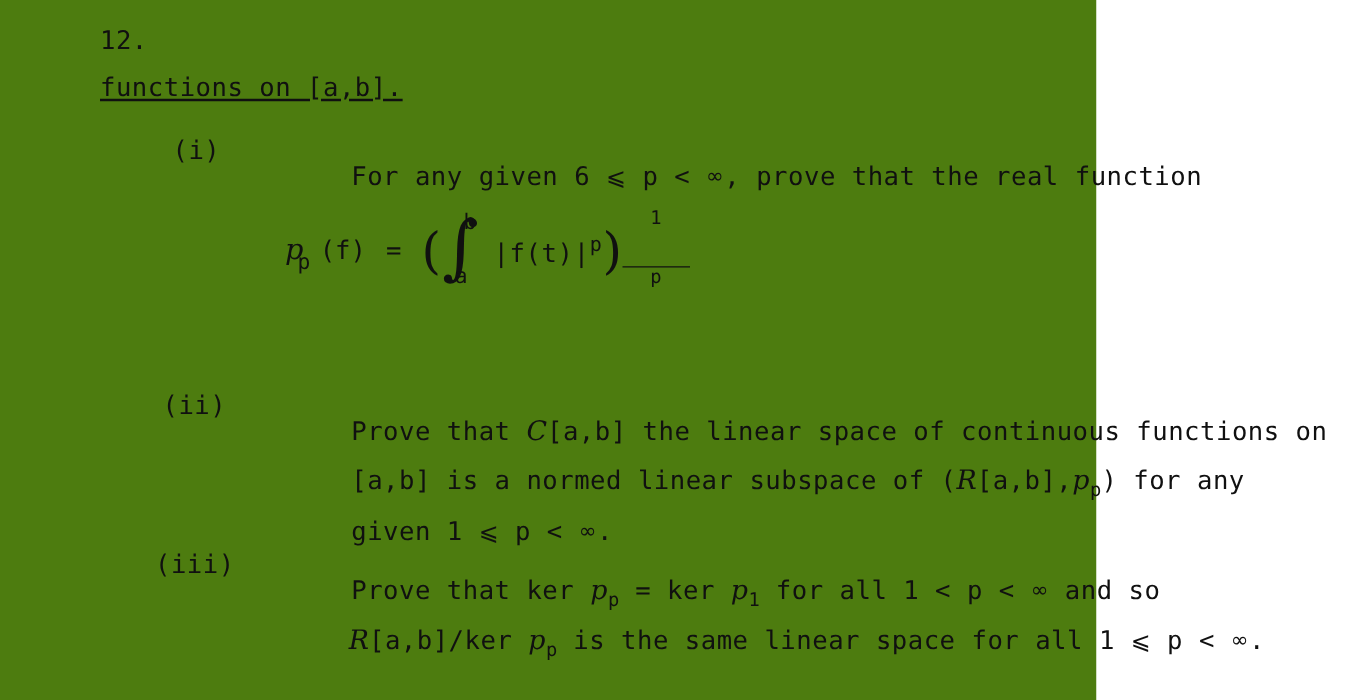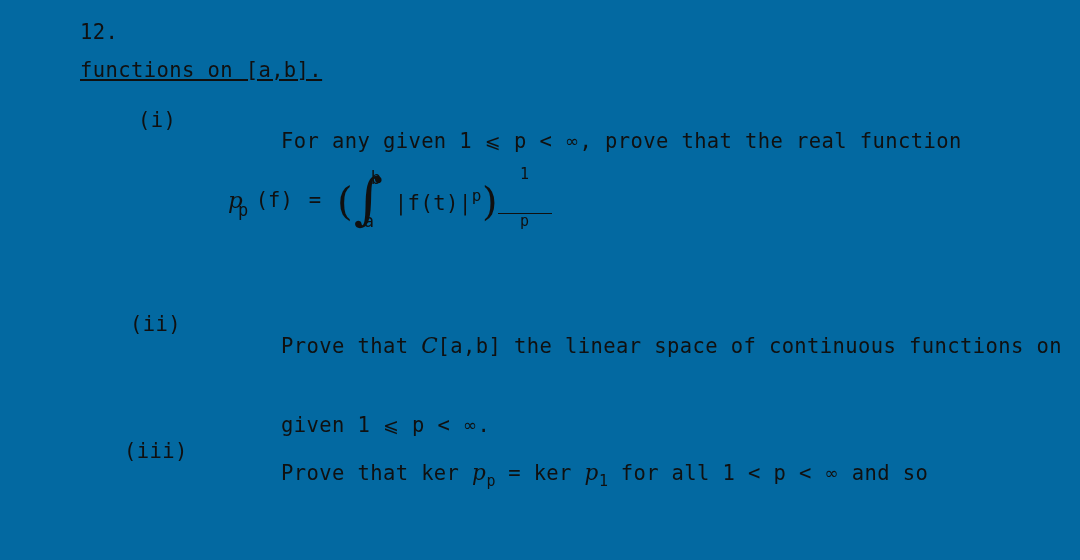--- a/index.html
+++ b/index.html
@@ -11,23 +11,23 @@
     width: 1080px;
     height: 560px;
     overflow: hidden;
     font-family: "DejaVu Sans Mono", "Liberation Mono", monospace;
     color: #101010;
     -webkit-font-smoothing: antialiased;
   }
 
   .page {
     position: relative;
-    width: 1080px;
+    width: 877px;
     height: 560px;
-    background: #0369a1;
+    background: #4d7c0f;
   }
 
   
   .line {
     position: absolute;
     white-space: pre;
     font-size: 20.5px;
     letter-spacing: 0.4px;
     line-height: 1;
   }
@@ -161,21 +161,21 @@
 
 <div class="page">
 
   <div class="line mono" style="left:80px; top:22px;">12.</div>
 
 
   <div class="line mono" style="left:80px; top:60px;text-decoration:underline;">functions on [a,b].</div>
 
   <div class="line mono" style="left:138px; top:110px;">(i)</div>
   <div class="line mono" style="left:230px; top:110px;">
-    <span>For any given 1 </span><span class="le">⩽</span><span> p &lt; </span><span class="inf">∞</span><span>, prove that the real function</span>
+    <span>For any given 6 </span><span class="le">⩽</span><span> p &lt; </span><span class="inf">∞</span><span>, prove that the real function</span>
   </div>
 
   <div class="formula">
     <span class="fsym"><span>p</span><span class="fsub">p</span></span>
     <span class="fargs">(f)</span>
     <span class="feq">=</span>
     <span class="paren-big">(</span>
     <span class="integral">
       <span class="glyph">∫</span>
       <span class="lim-up">b</span>
@@ -187,22 +187,28 @@
       <span class="num">1</span>
       <span class="den">p</span>
     </span>
   </div>
 
 
   <div class="line mono" style="left:130px; top:314px;">(ii)</div>
   <div class="line mono" style="left:230px; top:314px;text-align:right;">
     <span>Prove that </span><span class="cal">C</span><span>[a,b] the linear space of continuous functions on</span>
   </div>
+  <div class="line mono" style="left:230px; top:353px;">
+    <span>[a,b] is a normed linear subspace of (</span><span class="cal">R</span><span>[a,b],</span><span class="sym">p</span><span class="sub">p</span><span>) for any</span>
+  </div>
   <div class="line mono" style="left:230px; top:394px;text-align:right;">
     <span>given 1 </span><span class="le">⩽</span><span> p &lt; </span><span class="inf">∞</span><span>.</span>
   </div>
 
   <div class="line mono" style="left:124px; top:441px;">(iii)</div>
   <div class="line mono" style="left:230px; top:441px;">
     <span>Prove that ker </span><span class="sym">p</span><span class="sub">p</span><span> = ker </span><span class="sym">p</span><span class="sub">1</span><span> for all 1 &lt; p &lt; </span><span class="inf">∞</span><span> and so</span>
   </div>
+  <div class="line mono" style="left:228px; top:481px;">
+    <span class="cal">R</span><span>[a,b]/ker </span><span class="sym">p</span><span class="sub">p</span><span> is the same linear space for all 1 </span><span class="le">⩽</span><span> p &lt; </span><span class="inf">∞</span><span>.</span>
+  </div>
 
 </div>
 
 </body></html>

